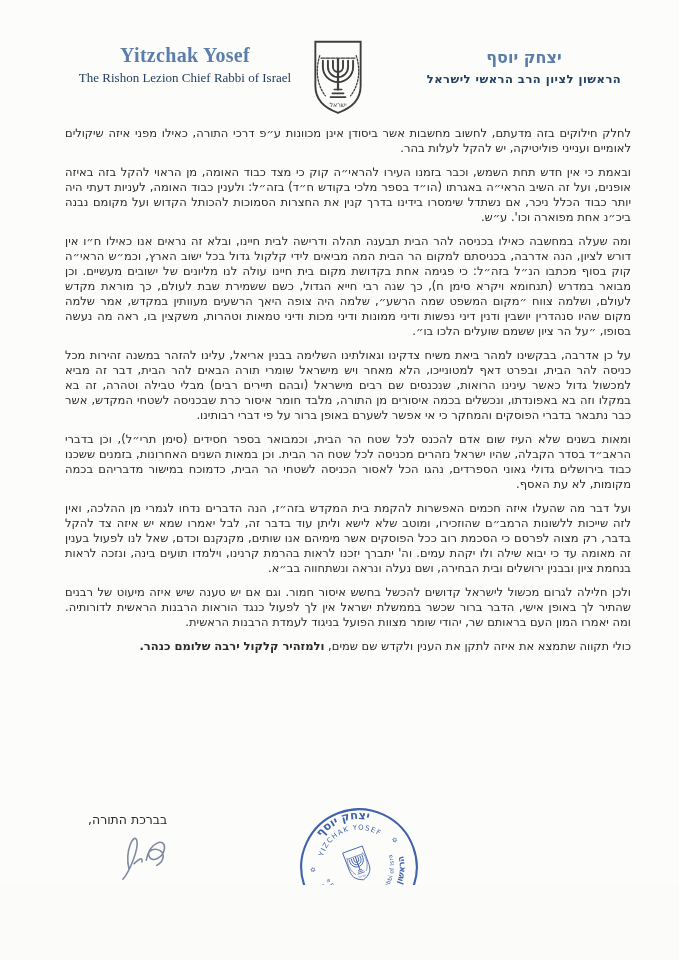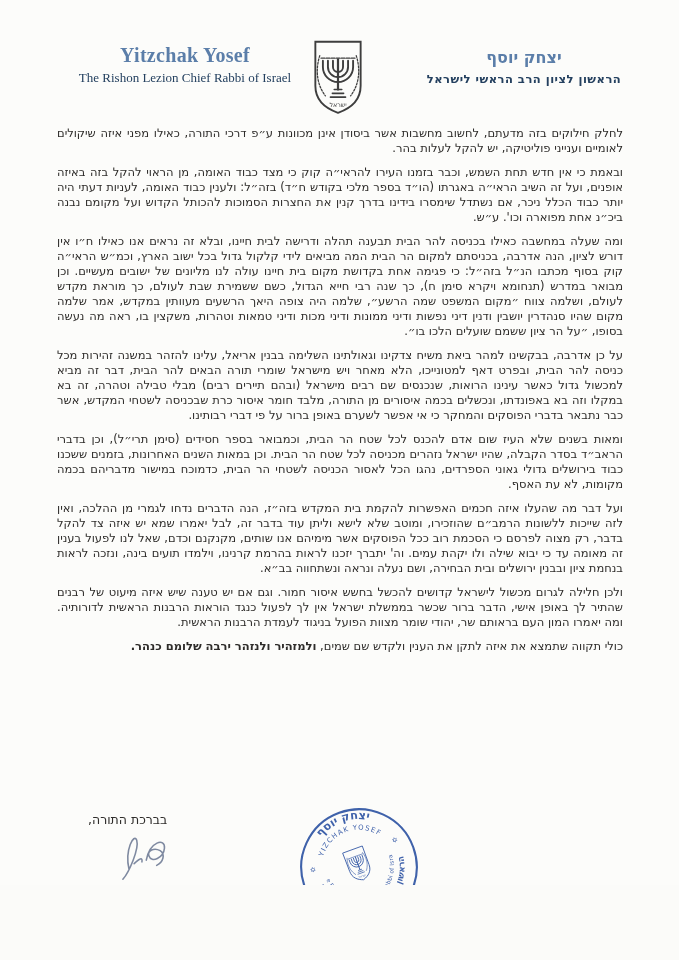--- a/index.html
+++ b/index.html
@@ -11,21 +11,21 @@
   .lh-left{position:absolute;left:60px;top:8px;width:250px;text-align:center;}
   .lh-name-en{font-family:"Liberation Serif",serif;font-size:20px;font-weight:bold;color:#5b7ea9;letter-spacing:.3px;}
   .lh-title-en{font-family:"Liberation Serif",serif;font-size:13px;color:#24405f;margin-top:3px;}
   .lh-emblem{position:absolute;left:306px;top:2px;width:64px;height:78px;color:#3e3e3e;}
   .lh-emblem svg{width:100%;height:100%;}
   .lh-right{position:absolute;right:50px;top:12px;width:210px;text-align:center;direction:rtl;}
   .lh-name-he{font-size:16px;font-weight:bold;color:#5b7ea9;}
   .lh-title-he{font-size:11.5px;font-weight:bold;color:#24405f;margin-top:5px;letter-spacing:.5px;}
 
   
-  .body-text{position:absolute;left:57px;top:126px;width:566px;direction:rtl;text-align:justify;}
+  .body-text{position:absolute;left:65px;top:126px;width:566px;direction:rtl;text-align:justify;}
   .body-text p{margin:0 0 9px 0;font-size:11.5px;line-height:15px;}
   .body-text p.closing{margin-top:5px;}
   .closing .bold{font-weight:bold;}
 
   
   .sig-block{position:absolute;left:88px;top:812px;width:210px;text-align:left;direction:rtl;color:#2e2c2a;}
   .sig-salutation{font-size:12.5px;}
   .sig-scribble{width:120px;height:52px;margin:2px auto 0;}
   .sig-name{font-size:13px;font-weight:bold;margin-top:0;}
   .sig-title{font-size:11.5px;margin-top:3px;}
@@ -76,21 +76,21 @@
   </header>
 
   <main class="body-text">
     <p>לחלק חילוקים בזה מדעתם, לחשוב מחשבות אשר ביסודן אינן מכוונות ע״פ דרכי התורה, כאילו מפני איזה שיקולים לאומיים וענייני פוליטיקה, יש להקל לעלות בהר.</p>
     <p>ובאמת כי אין חדש תחת השמש, וכבר בזמנו העירו להראי״ה קוק כי מצד כבוד האומה, מן הראוי להקל בזה באיזה אופנים, ועל זה השיב הראי״ה באגרתו (הו״ד בספר מלכי בקודש ח״ד) בזה״ל: ולענין כבוד האומה, לעניות דעתי היה יותר כבוד הכלל ניכר, אם נשתדל שימסרו בידינו בדרך קנין את החצרות הסמוכות להכותל הקדוש ועל מקומם נבנה ביכ״נ אחת מפוארה וכו'. ע״ש.</p>
     <p>ומה שעלה במחשבה כאילו בכניסה להר הבית תבענה תהלה ודרישה לבית חיינו, ובלא זה נראים אנו כאילו ח״ו אין דורש לציון, הנה אדרבה, בכניסתם למקום הר הבית המה מביאים לידי קלקול גדול בכל ישוב הארץ, וכמ״ש הראי״ה קוק בסוף מכתבו הנ״ל בזה״ל: כי פגימה אחת בקדושת מקום בית חיינו עולה לנו מליונים של ישובים מעשיים. וכן מבואר במדרש (תנחומא ויקרא סימן ח), כך שנה רבי חייא הגדול, כשם ששמירת שבת לעולם, כך מוראת מקדש לעולם, ושלמה צווח ״מקום המשפט שמה הרשע״, שלמה היה צופה היאך הרשעים מעוותין במקדש, אמר שלמה מקום שהיו סנהדרין יושבין ודנין דיני נפשות ודיני ממונות ודיני מכות ודיני טמאות וטהרות, משקצין בו, ראה מה נעשה בסופו, ״על הר ציון ששמם שועלים הלכו בו״.</p>
     <p>על כן אדרבה, בבקשינו למהר ביאת משיח צדקינו וגאולתינו השלימה בבנין אריאל, עלינו להזהר במשנה זהירות מכל כניסה להר הבית, ובפרט דאף למטונייכו, הלא מאחר ויש מישראל שומרי תורה הבאים להר הבית, דבר זה מביא למכשול גדול כאשר עינינו הרואות, שנכנסים שם רבים מישראל (ובהם תיירים רבים) מבלי טבילה וטהרה, זה בא במקלו וזה בא באפונדתו, ונכשלים בכמה איסורים מן התורה, מלבד חומר איסור כרת שבכניסה לשטחי המקדש, אשר כבר נתבאר בדברי הפוסקים והמחקר כי אי אפשר לשערם באופן ברור על פי דברי רבותינו.</p>
     <p>ומאות בשנים שלא העיז שום אדם להכנס לכל שטח הר הבית, וכמבואר בספר חסידים (סימן תרי״ל), וכן בדברי הראב״ד בסדר הקבלה, שהיו ישראל נזהרים מכניסה לכל שטח הר הבית. וכן במאות השנים האחרונות, בזמנים ששכנו כבוד בירושלים גדולי גאוני הספרדים, נהגו הכל לאסור הכניסה לשטחי הר הבית, כדמוכח במישור מדבריהם בכמה מקומות, לא עת האסף.</p>
     <p>ועל דבר מה שהעלו איזה חכמים האפשרות להקמת בית המקדש בזה״ז, הנה הדברים נדחו לגמרי מן ההלכה, ואין לזה שייכות ללשונות הרמב״ם שהוזכירו, ומוטב שלא לישא וליתן עוד בדבר זה, לבל יאמרו שמא יש איזה צד להקל בדבר, רק מצוה לפרסם כי הסכמת רוב ככל הפוסקים אשר מימיהם אנו שותים, מקנקנם וכדם, שאל לנו לפעול בענין זה מאומה עד כי יבוא שילה ולו יקהת עמים. וה' יתברך יזכנו לראות בהרמת קרנינו, וילמדו תועים בינה, ונזכה לראות בנחמת ציון ובבנין ירושלים ובית הבחירה, ושם נעלה ונראה ונשתחווה בב״א.</p>
     <p>ולכן חלילה לגרום מכשול לישראל קדושים להכשל בחשש איסור חמור. וגם אם יש טענה שיש איזה מיעוט של רבנים שהתיר לך באופן אישי, הדבר ברור שכשר בממשלת ישראל אין לך לפעול כנגד הוראות הרבנות הראשית לדורותיה. ומה יאמרו המון העם בראותם שר, יהודי שומר מצוות הפועל בניגוד לעמדת הרבנות הראשית.</p>
-    <p class="closing"><span>כולי תקווה שתמצא את איזה לתקן את הענין ולקדש שם שמים, </span><span class="bold">ולמזהיר ולנזהר ירבה שלומם כנהר.</span></p>
+    <p class="closing"><span>כולי תקווה שתמצא את איזה לתקן את הענין ולקדש שם שמים, </span><span class="bold">ולמזהיר קלקול ירבה שלומם כנהר.</span></p>
   </main>
 
   <div class="sig-block">
     <div class="sig-salutation">בברכת התורה,</div>
     <svg class="sig-scribble" viewBox="0 0 120 60" fill="none" stroke="#7e89a0" stroke-width="1.8" stroke-linecap="round">
       <path d="M38,46 C33,24 44,4 47,13 C50,23 38,50 31,58"></path>
       <path d="M44,40 C50,34 54,32 53,38"></path>
       <path d="M58,36 C62,14 80,10 79,22 C78,33 64,40 61,31 C59,25 67,21 74,25 C80,29 78,38 70,42"></path>
     </svg>
     <div class="sig-name">יצחק יוסף</div>

